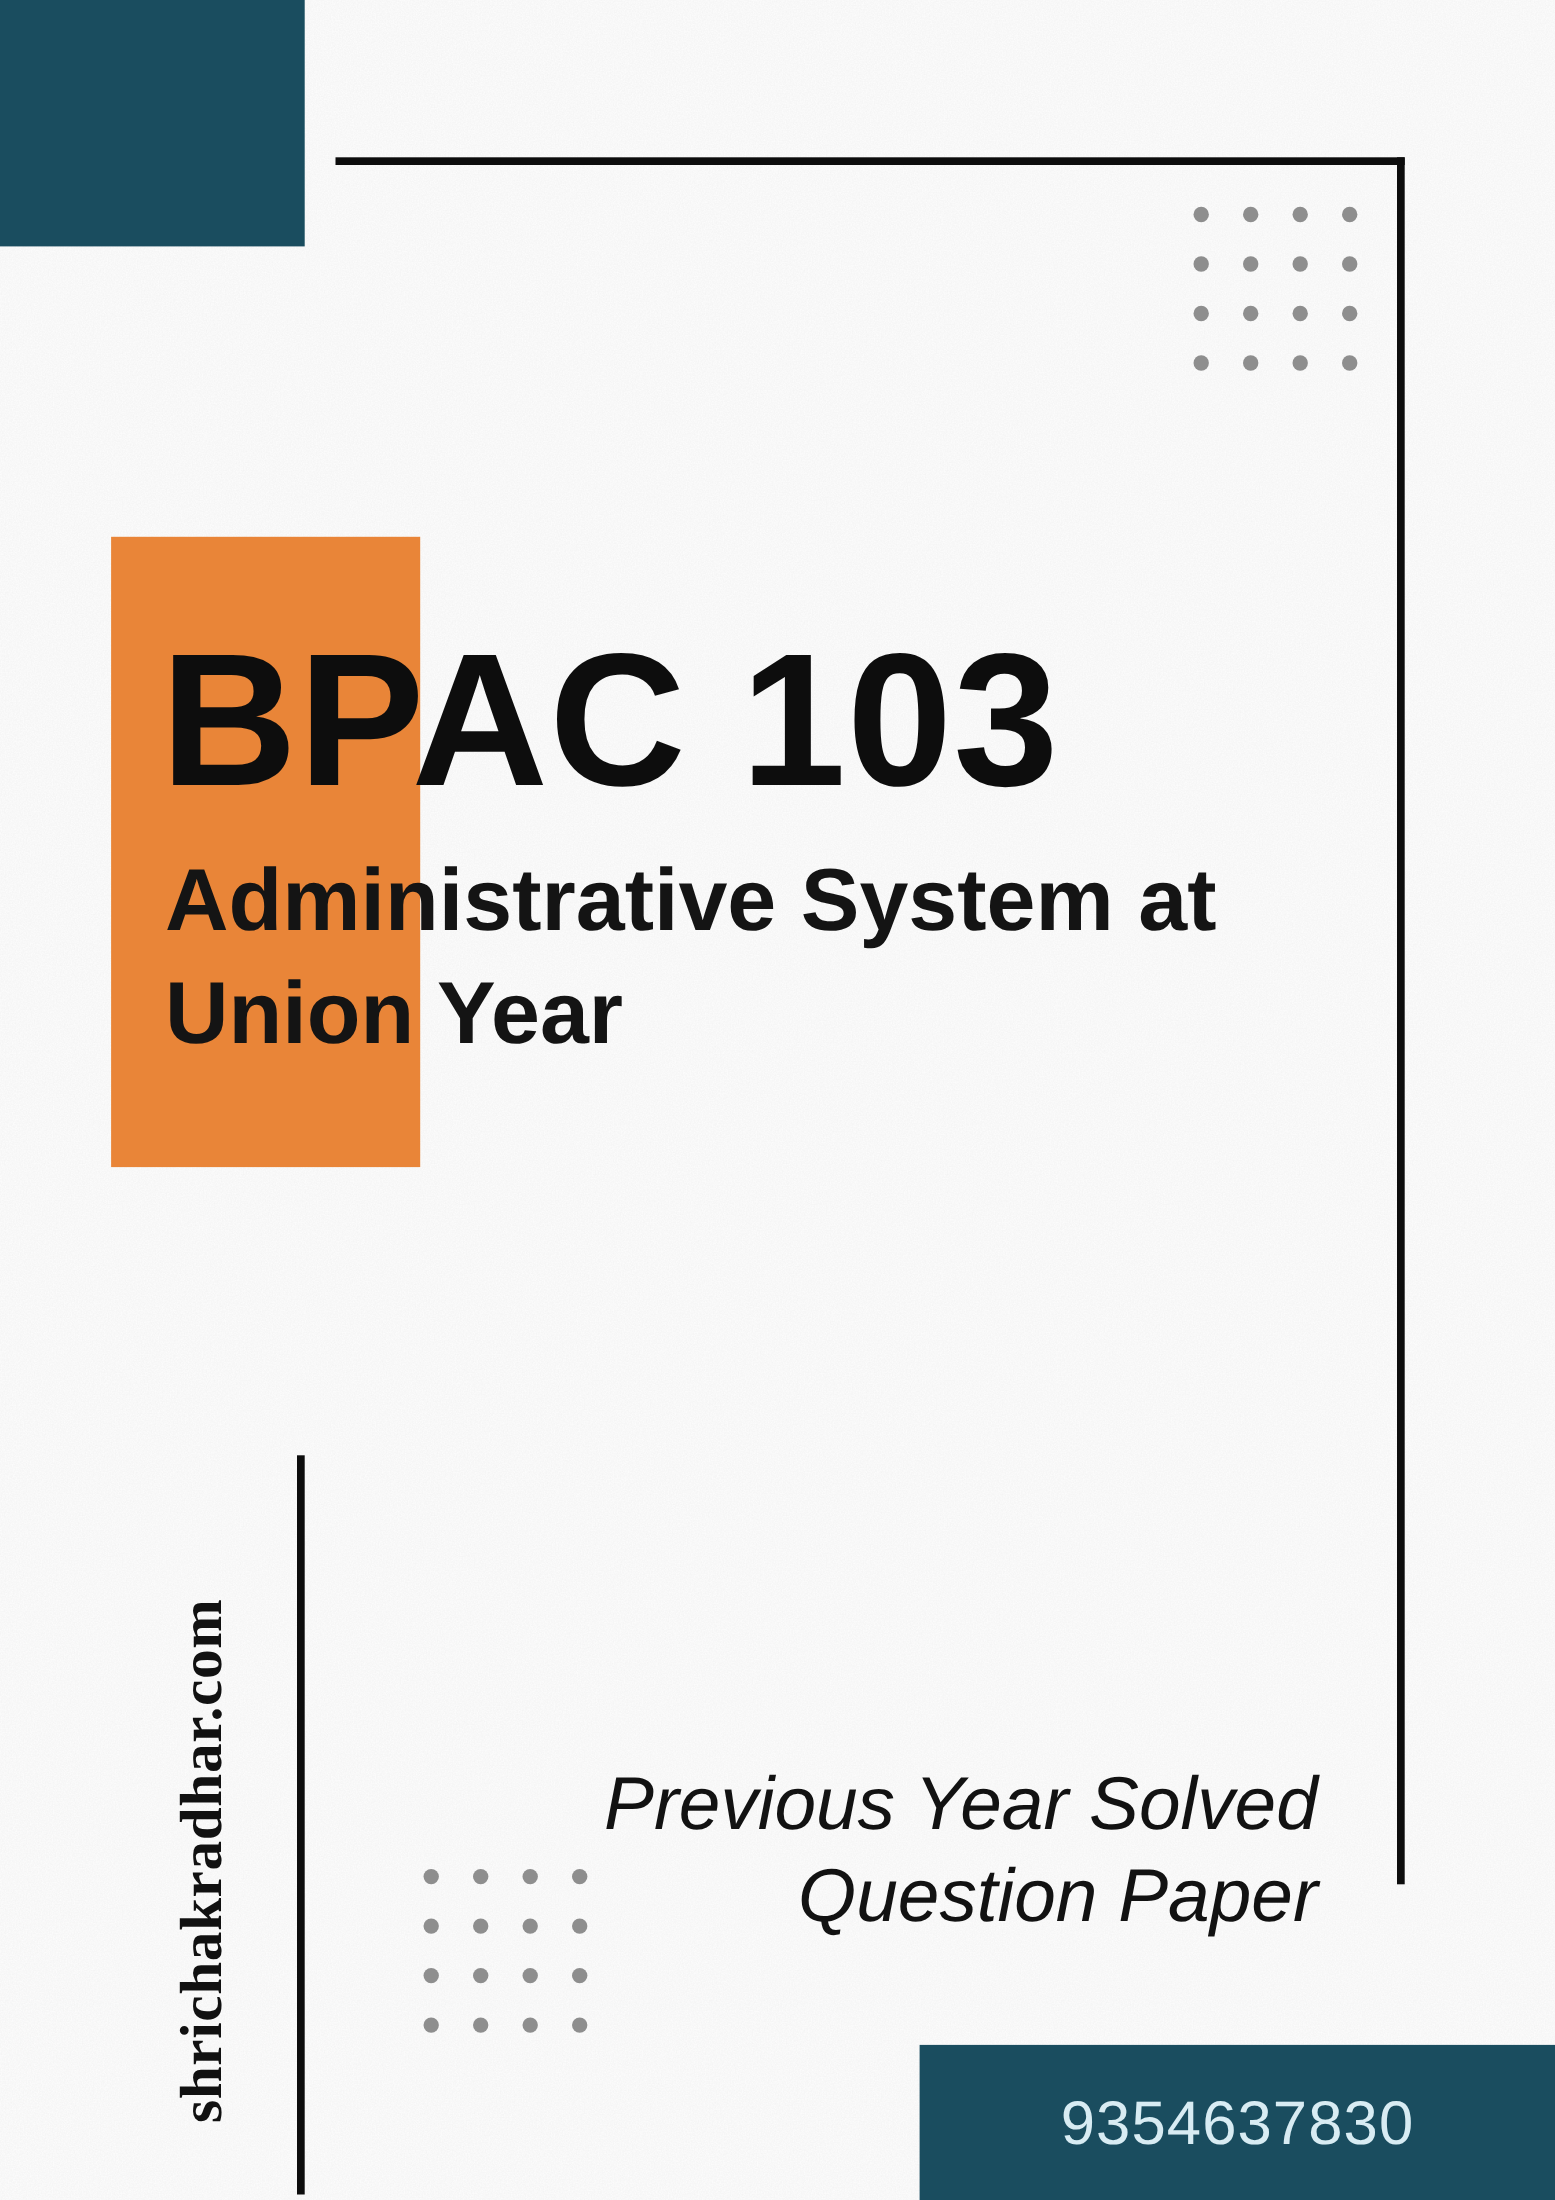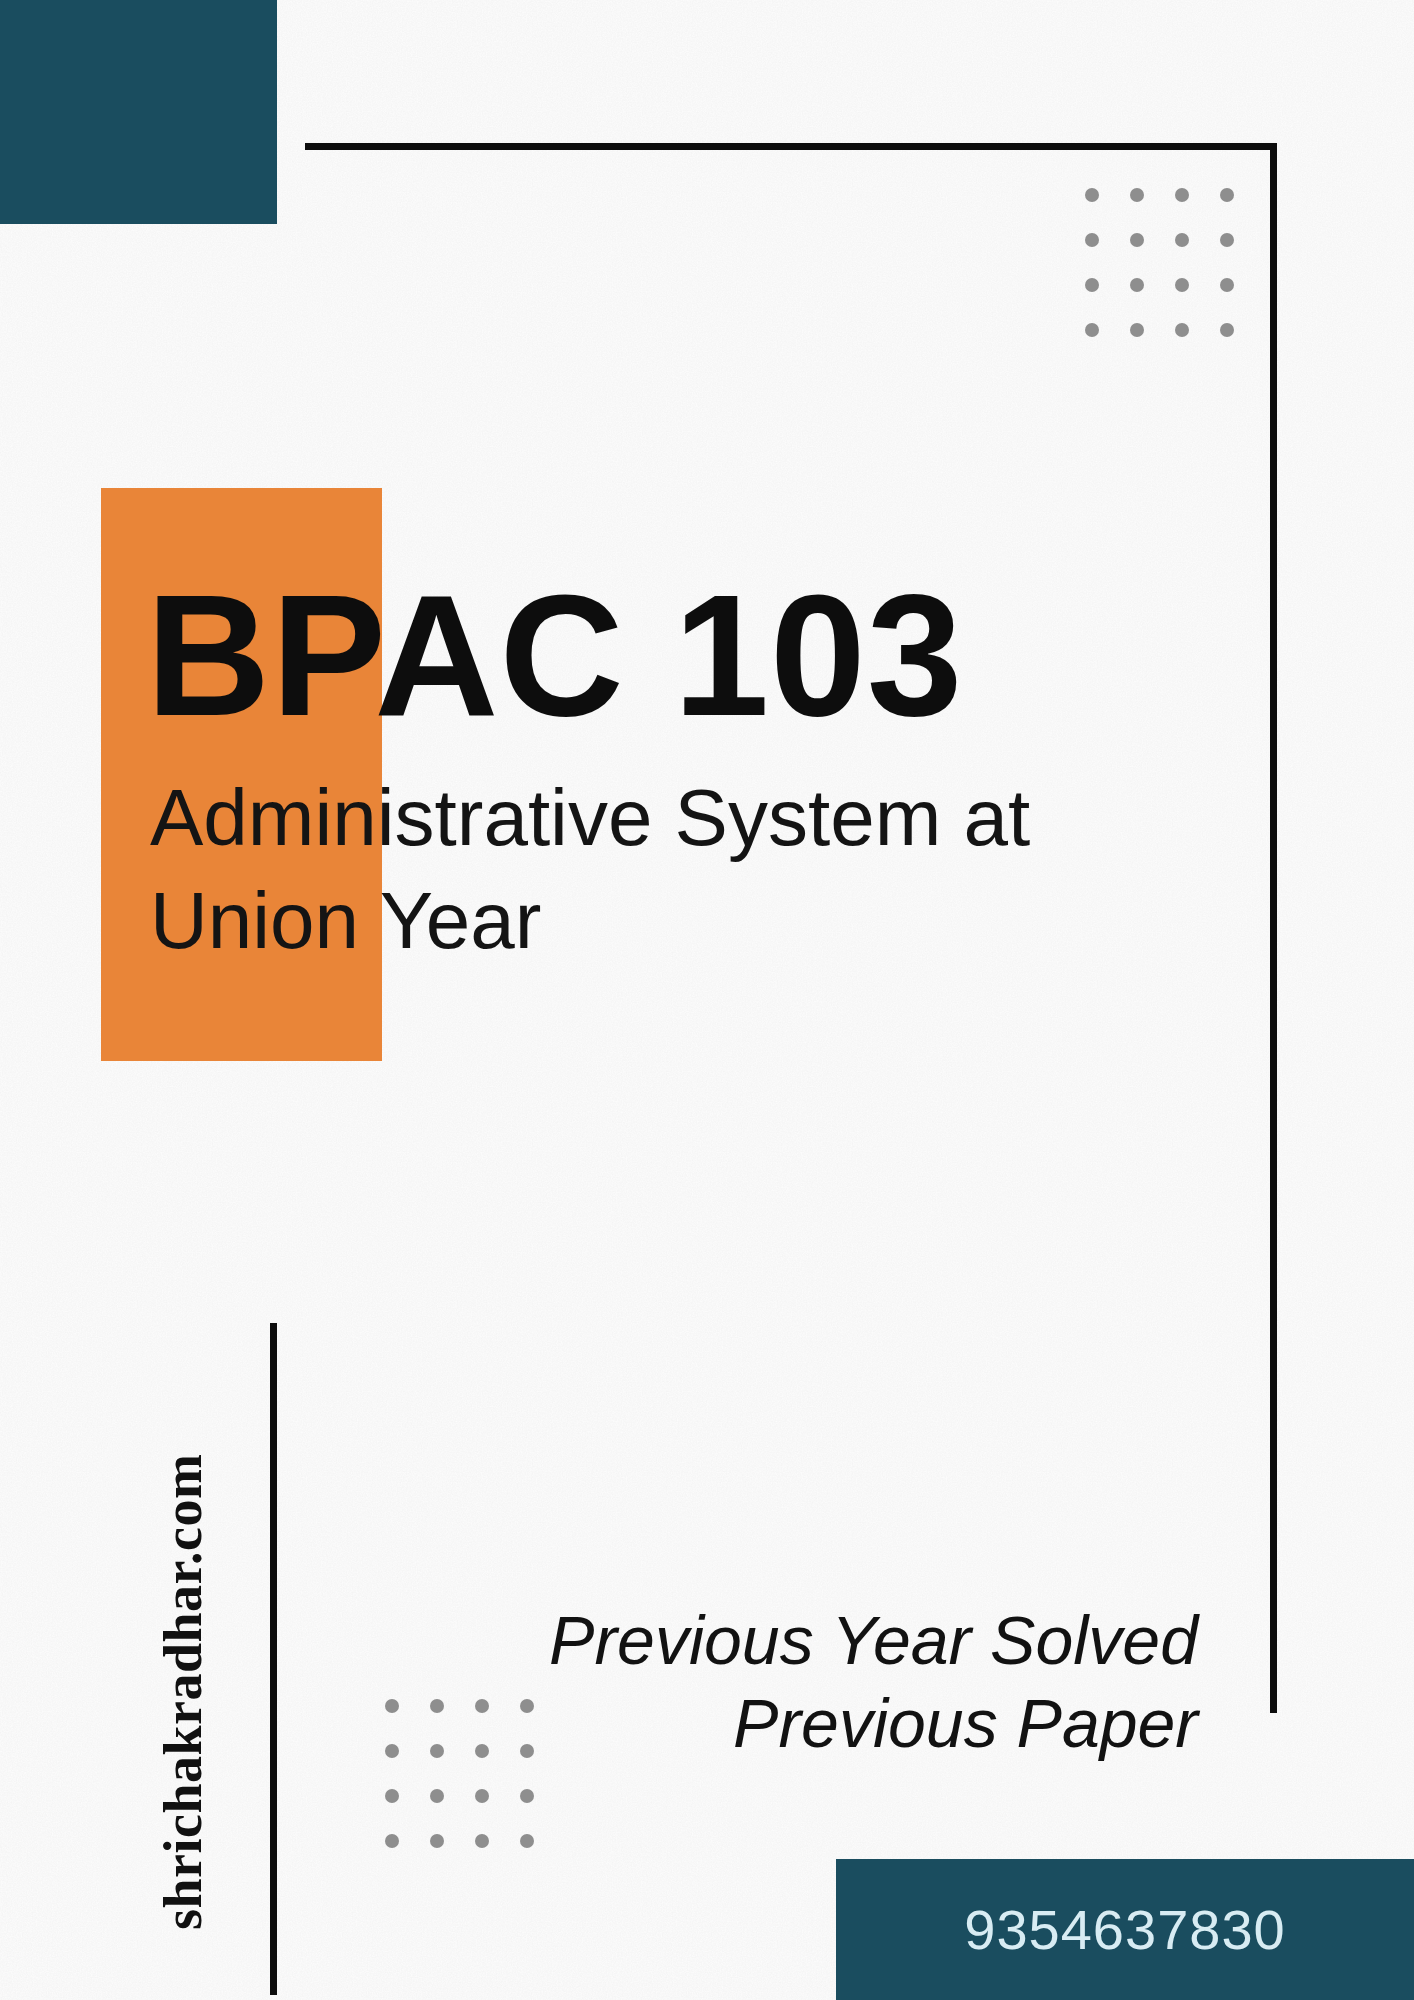--- a/index.html
+++ b/index.html
@@ -39,21 +39,21 @@
   .dots-top{left:1085px;top:188px;}
   .dots-bottom{left:385px;top:1699px;}
   .dot{width:14px;height:14px;border-radius:50%;background:var(--dot);}
   .course-code{
     left:146px;top:569px;
     font-size:172px;line-height:172px;font-weight:800;
     letter-spacing:1px;color:var(--ink);white-space:nowrap;
   }
   .course-title{
     left:150px;top:766px;
-    font-size:80px;line-height:103px;font-weight:400;
+    font-size:80px;line-height:103px;font-weight:700;
     color:#141414;white-space:nowrap;
   }
   .website{
     left:152px;top:1930px;
     transform:rotate(-90deg);transform-origin:0 0;
     font-family:"Liberation Serif", serif;
     font-weight:bold;font-size:54px;letter-spacing:0.5px;
     color:#111;white-space:nowrap;
   }
   .tagline{
@@ -118,21 +118,21 @@
   <div class="abs orange-block"></div>
 
   <h1 class="abs course-code">BPAC 103</h1>
 
   <h2 class="abs course-title"><span>Administrative System at</span><br><span>Union Year</span></h2>
 
   <div class="abs left-rule"></div>
 
   <div class="abs website">shrichakradhar.com</div>
 
-  <div class="abs tagline"><span>Previous Year Solved</span><br><span>Previous Paper</span></div>
+  <div class="abs tagline"><span>Previous Year Solved</span><br><span>Question Paper</span></div>
 
   <div class="abs dots dots-bottom">
       <span class="dot"></span>
       <span class="dot"></span>
       <span class="dot"></span>
       <span class="dot"></span>
       <span class="dot"></span>
       <span class="dot"></span>
       <span class="dot"></span>
       <span class="dot"></span>

